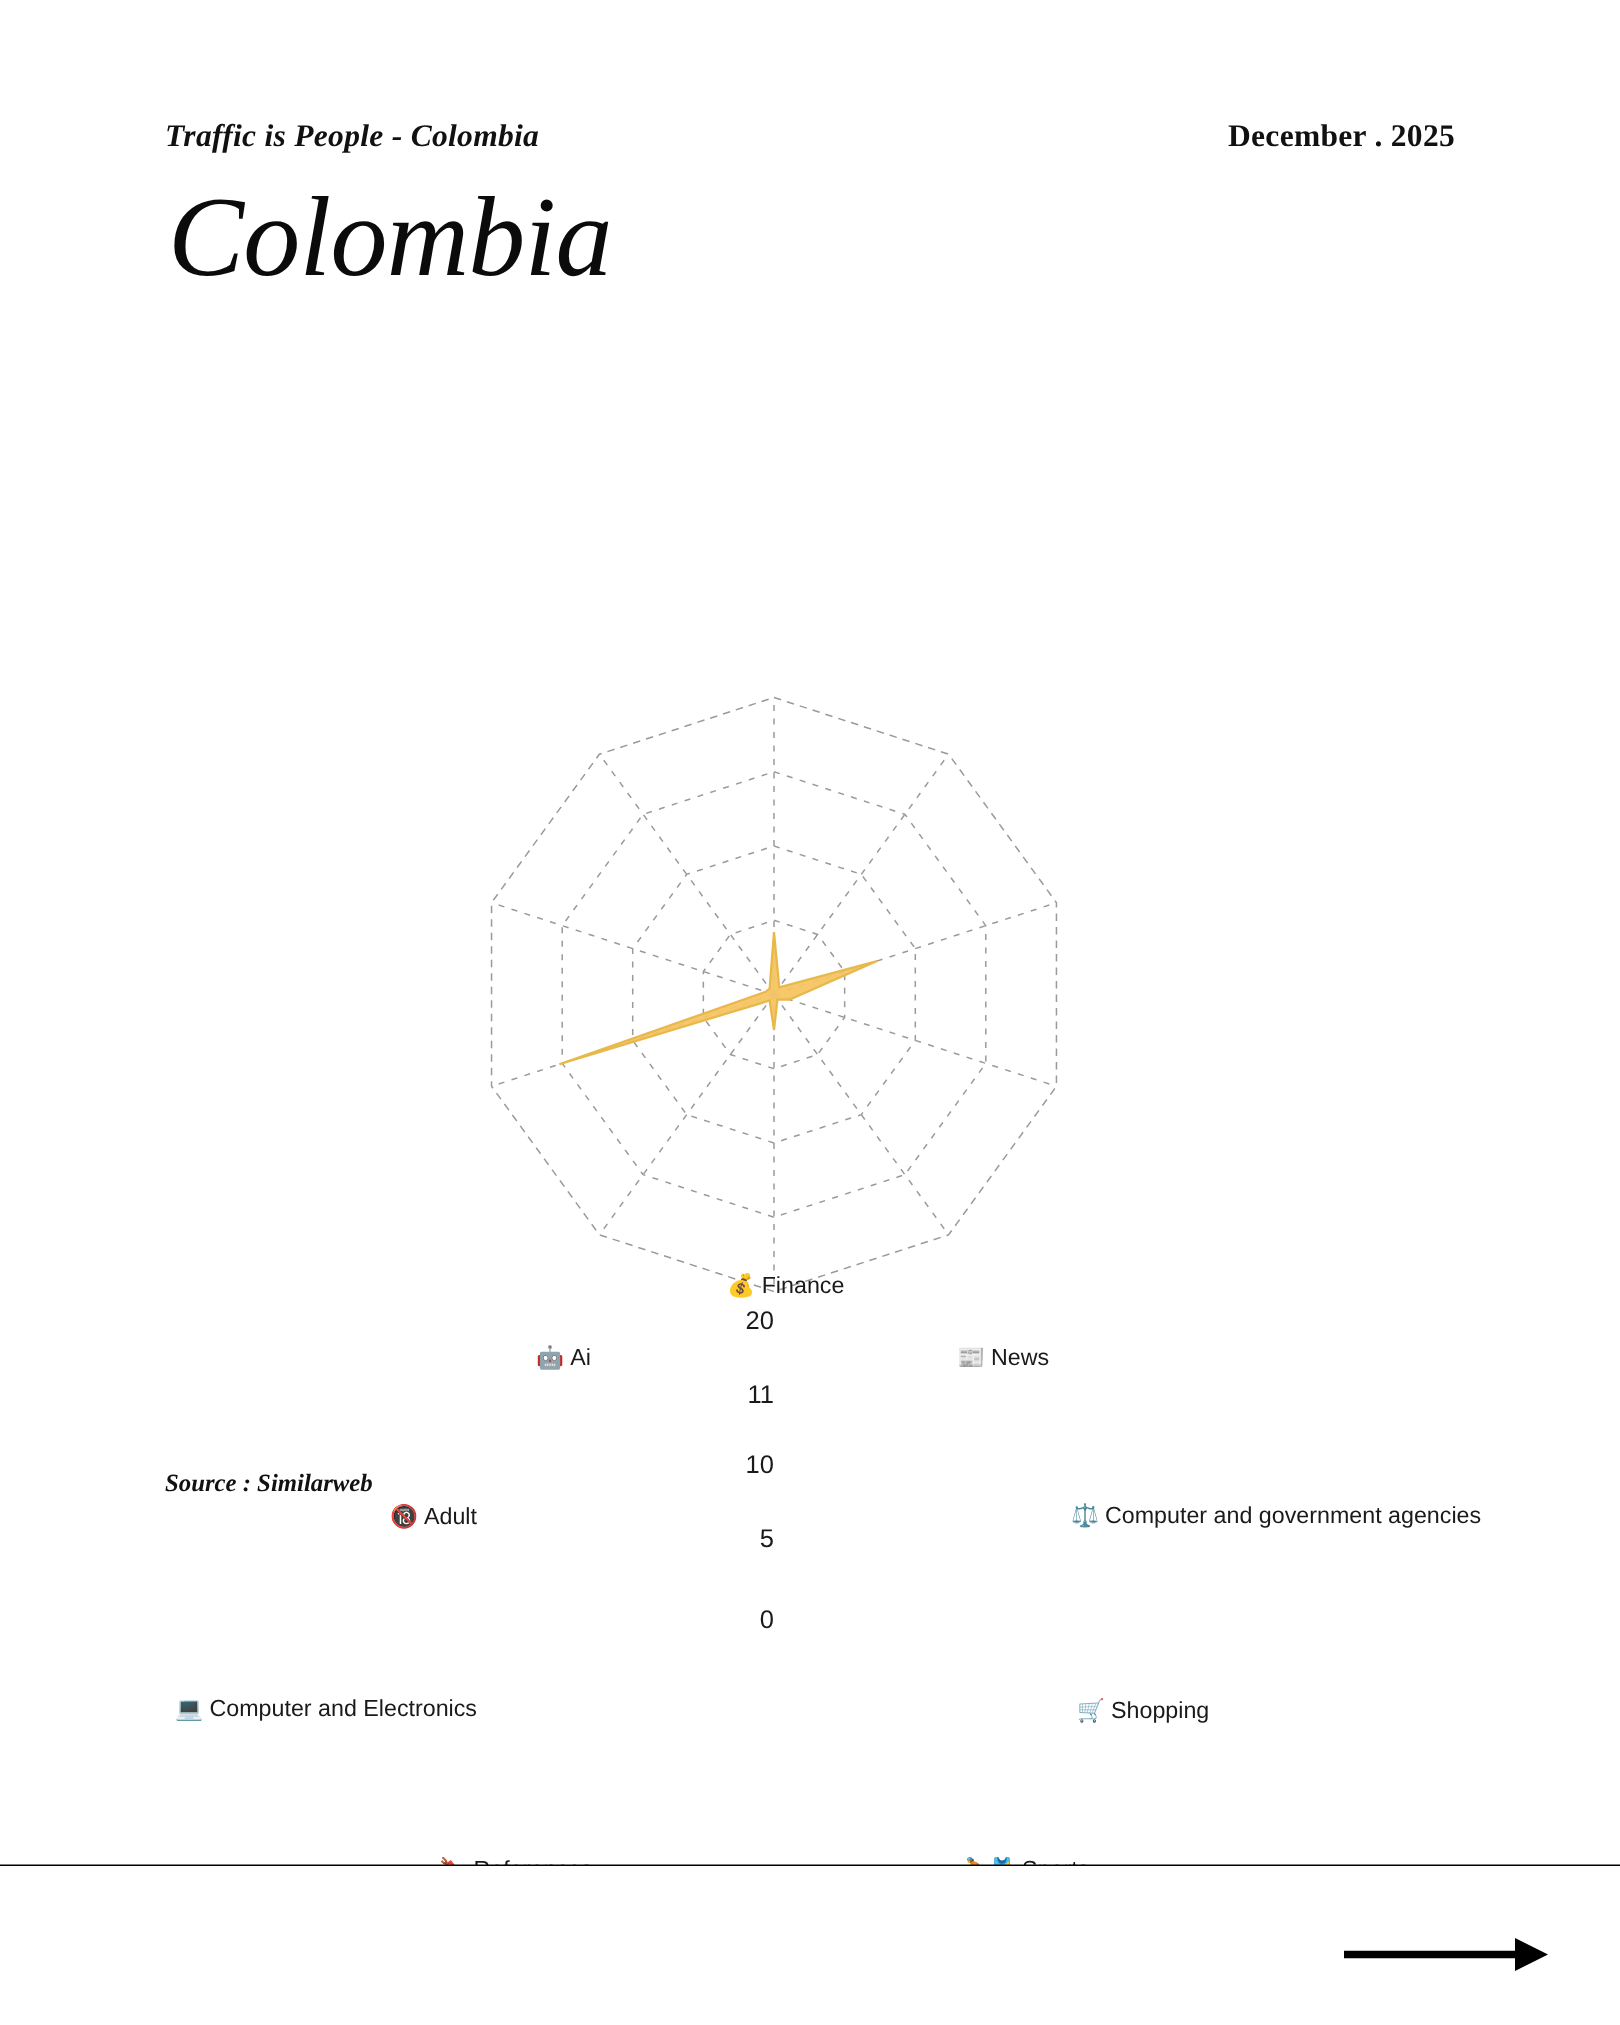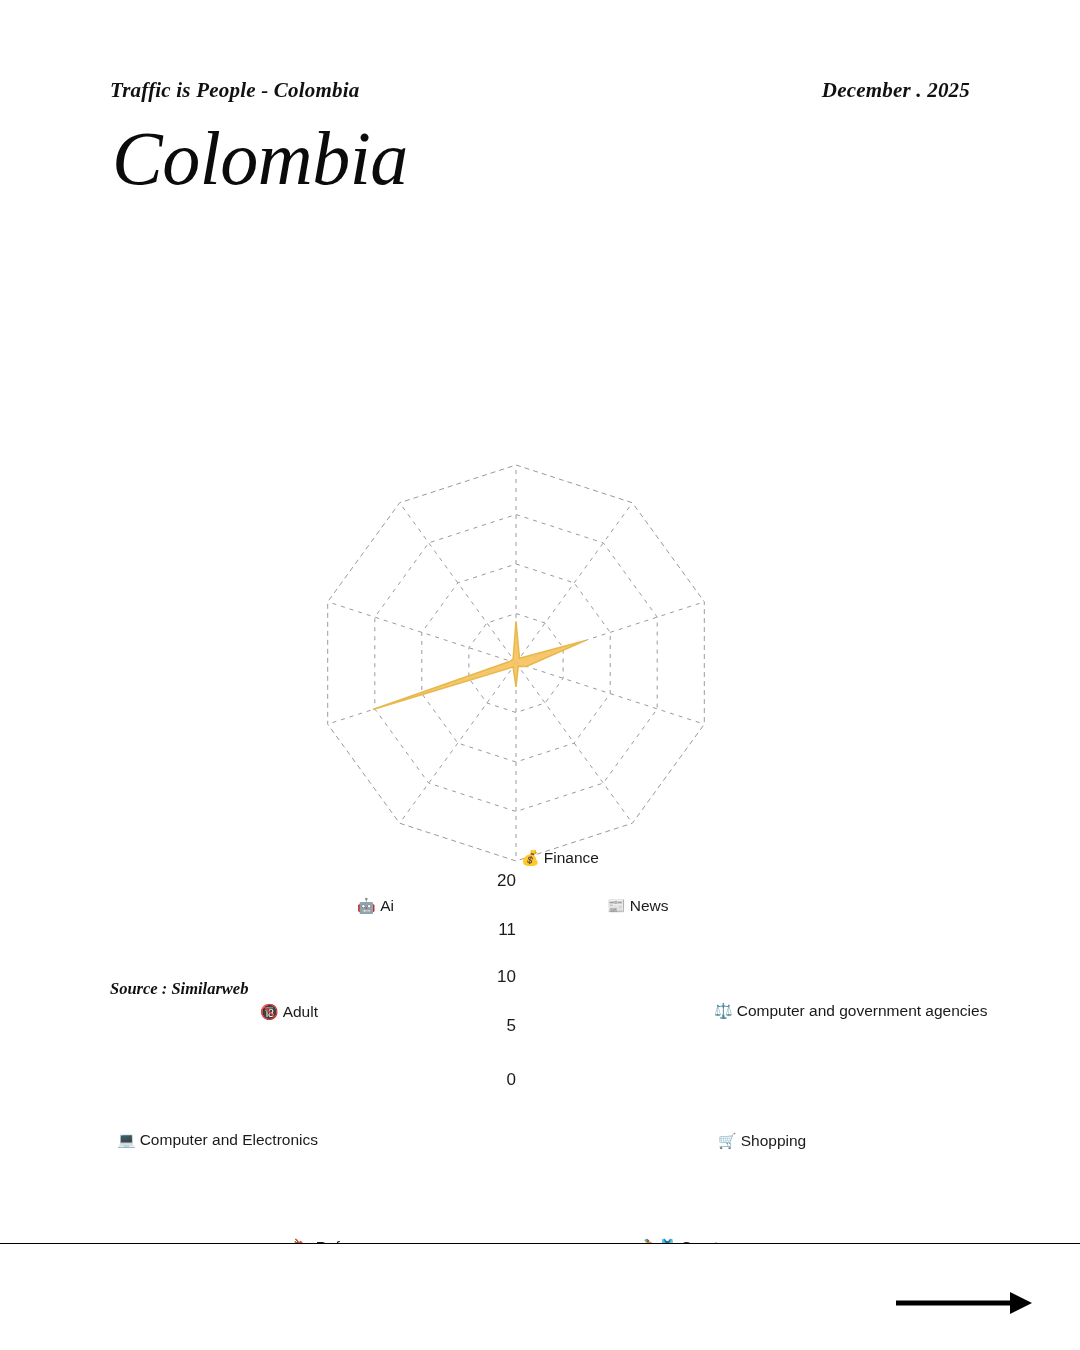--- a/index.html
+++ b/index.html
@@ -34,21 +34,20 @@
     font-family: "Liberation Serif", serif;
     font-weight: bold;
     font-style: italic;
     font-size: 21px;
     color: #111111;
     letter-spacing: 0.2px;
   }
   .header-right {
     font-family: "Liberation Serif", serif;
     font-weight: bold;
-    font-style: italic;
     font-size: 21px;
     color: #111111;
     letter-spacing: 0.2px;
   }
 
   .title {
     position: absolute;
     top: 120px;
     left: 112px;
     font-family: "Liberation Serif", serif;
@@ -80,21 +79,21 @@
     color: #1a1a1a;
     white-space: nowrap;
     line-height: 1;
   }
   .label .emoji {
     font-size: 15px;
     margin-right: 4px;
   }
   .label.right { text-align: left; }
   .label.left  { text-align: right; }
-  .label.center{ text-align: center; transform: translateX(-50%); margin-left: 36px; }
+  .label.center{ text-align: center; transform: translateX(-50%); }
 
   .tick {
     position: absolute;
     font-family: "Liberation Sans", sans-serif;
     font-size: 17px;
     color: #1a1a1a;
     text-align: right;
     white-space: nowrap;
   }
 
@@ -189,21 +188,21 @@
     <div class="tick" style="left:476px; top:655px; width:40px;">0</div>
     <div class="tick" style="left:476px; top:601px; width:40px;">5</div>
     <div class="tick" style="left:470px; top:552px; width:46px;">10</div>
     <div class="tick" style="left:470px; top:505px; width:46px;">11</div>
     <div class="tick" style="left:470px; top:456px; width:46px;">20</div>
 
     <div class="label center" style="left:524px; top:435px;">
       <span class="emoji">💰</span><span>Finance</span>
     </div>
 
-    <div class="label right" style="left:607px; top:483px;">
+    <div class="label right" style="left:638px; top:483px;">
       <span class="emoji">📰</span><span>News</span>
     </div>
 
     <div class="label right" style="left:714px; top:588px;">
       <span class="emoji">⚖️</span><span>Computer and government agencies</span>
     </div>
 
     <div class="label right" style="left:718px; top:718px;">
       <span class="emoji">🛒</span><span>Shopping</span>
     </div>

